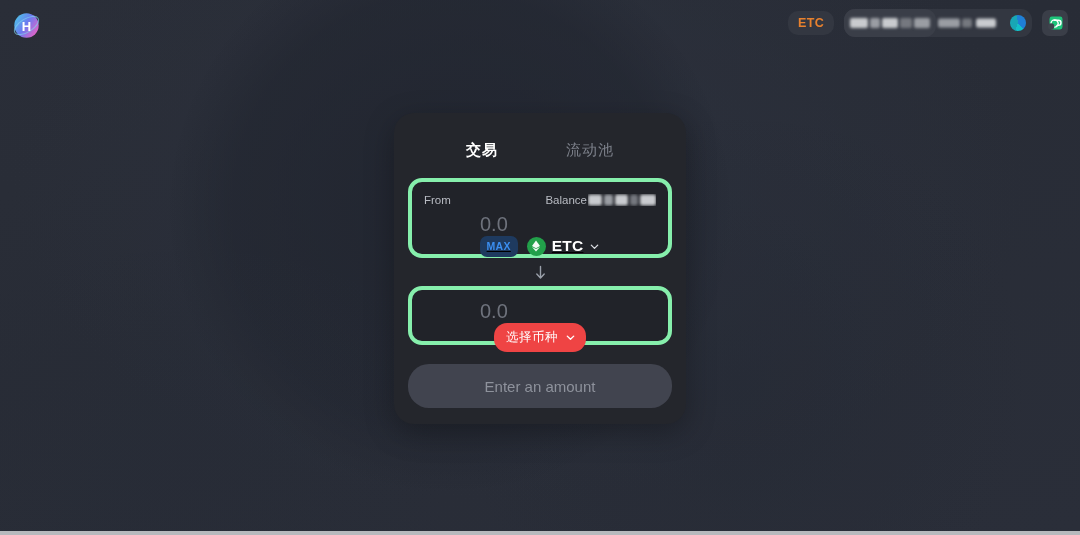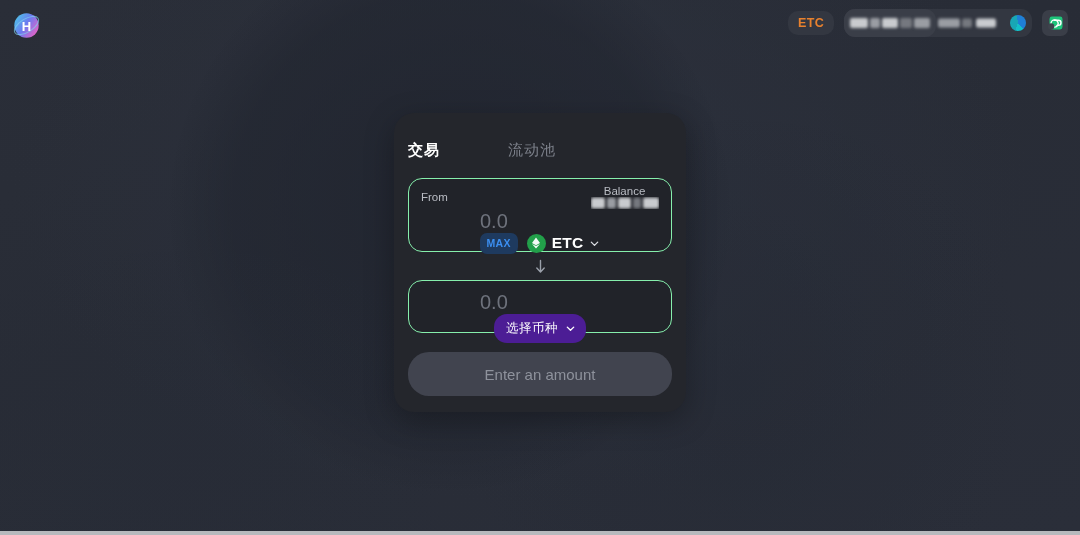--- a/index.html
+++ b/index.html
@@ -159,54 +159,53 @@
     width: 292px;
     background: #24262c;
     border-radius: 20px;
     padding: 14px 14px 16px 14px;
     z-index: 4;
     box-shadow: 0 8px 30px rgba(0,0,0,0.28);
   }
 
   .tabs {
     display: flex;
-    justify-content: flex-start;
+    justify-content: center;
     gap: 62px;
     padding: 14px 0 18px 0;
   }
   .tab {
     font-size: 15px;
     letter-spacing: 1px;
     cursor: pointer;
   }
   .tab.active { color: #ffffff; font-weight: bold; }
   .tab.inactive { color: #7d818b; margin-left: 6px; }
 
   .panel {
-    border: 1px solid #86efac;
+    border: 4px solid #86efac;
     border-radius: 14px;
     background: #212329;
     padding: 10px 12px 11px 12px;
   }
 
   .panel-top {
     display: flex;
     align-items: center;
     justify-content: space-between;
     height: 15px;
     margin-bottom: 6px;
   }
   .panel-label {
     font-size: 11.5px;
     color: #b9bcc3;
   }
   .balance-wrap {
     display: flex;
     align-items: center;
-    flex-direction: column;
   }
   .balance-text {
     font-size: 11.5px;
     color: #b9bcc3;
   }
   .balance-redaction {
     position: relative;
     width: 68px; height: 12px;
     margin-left: 1px;
     overflow: hidden;
@@ -233,20 +232,21 @@
     color: #6e727c;
     width: 120px;
     padding: 0;
   }
   .amount-input::placeholder { color: #6e727c; }
 
   .right-controls {
     display: flex;
     align-items: center;
     gap: 9px;
+    text-decoration: underline;
   }
 
   .max-btn {
     background: #1e3a5f;
     color: #3b8ef0;
     border: none;
     font-family: "Liberation Sans", sans-serif;
     font-size: 10.5px;
     font-weight: bold;
     letter-spacing: 0.3px;
@@ -287,21 +287,21 @@
     display: flex;
     align-items: center;
     justify-content: center;
     height: 28px;
   }
 
   .select-token-btn {
     display: flex;
     align-items: center;
     gap: 7px;
-    background: #4c1d95;
+    background: #ef4444;
     border: none;
     border-radius: 13px;
     padding: 6px 10px 6px 12px;
     cursor: pointer;
     font-family: "Liberation Sans", sans-serif;
   }
   .select-token-btn span {
     color: #ffffff;
     font-size: 12.5px;
     letter-spacing: 0.5px;

